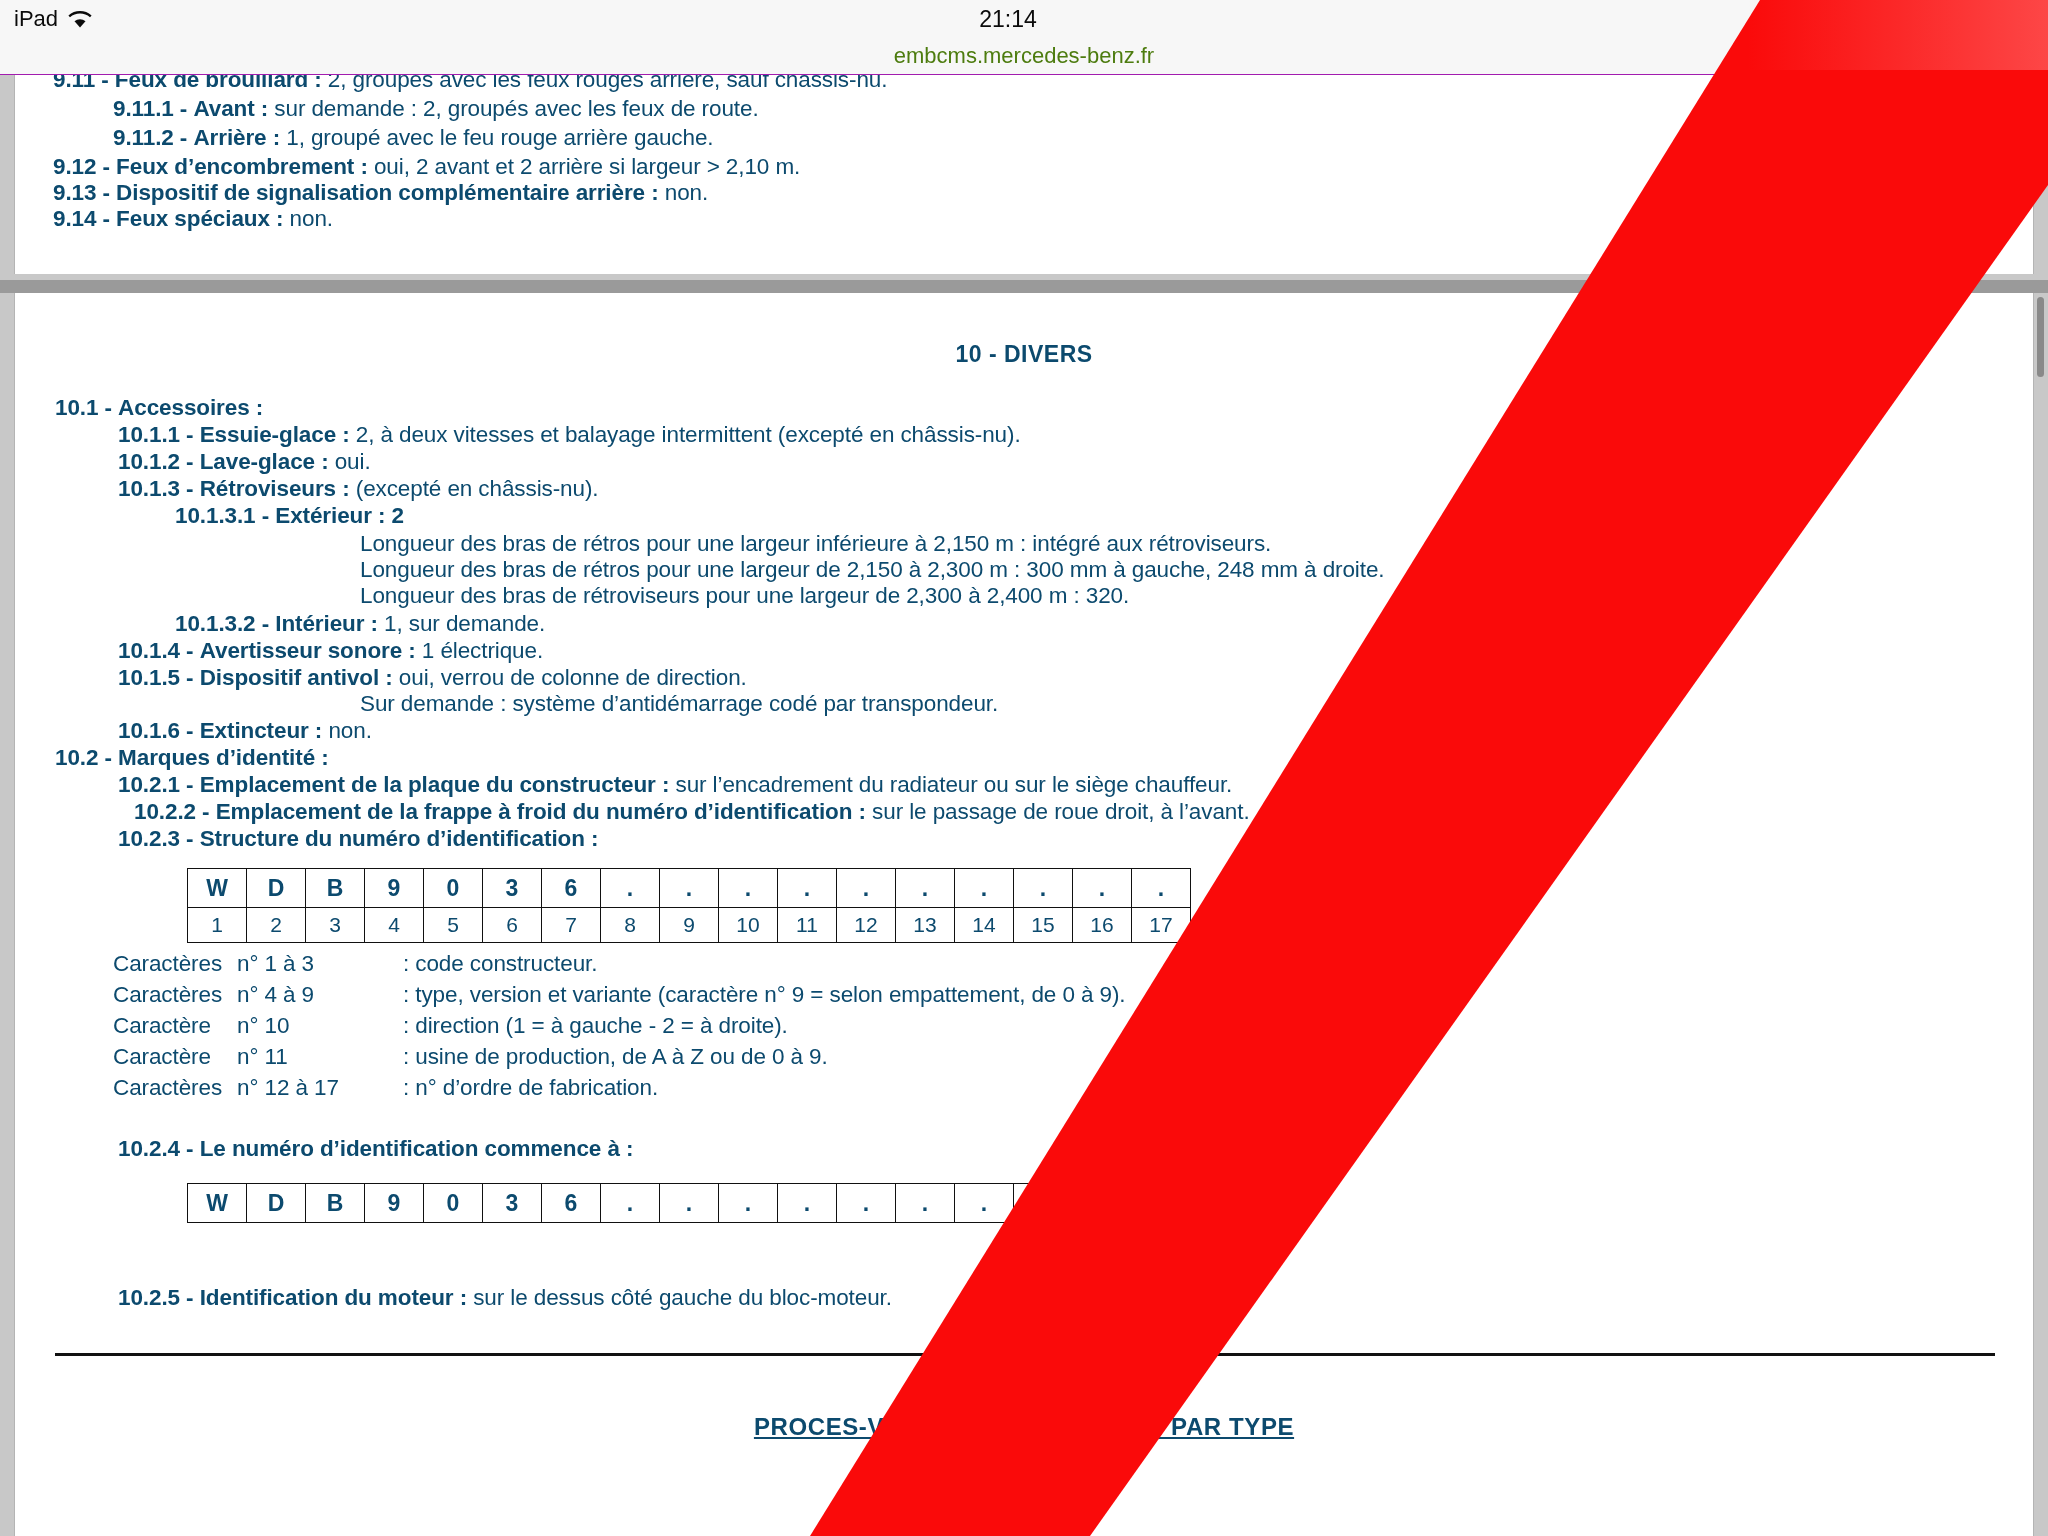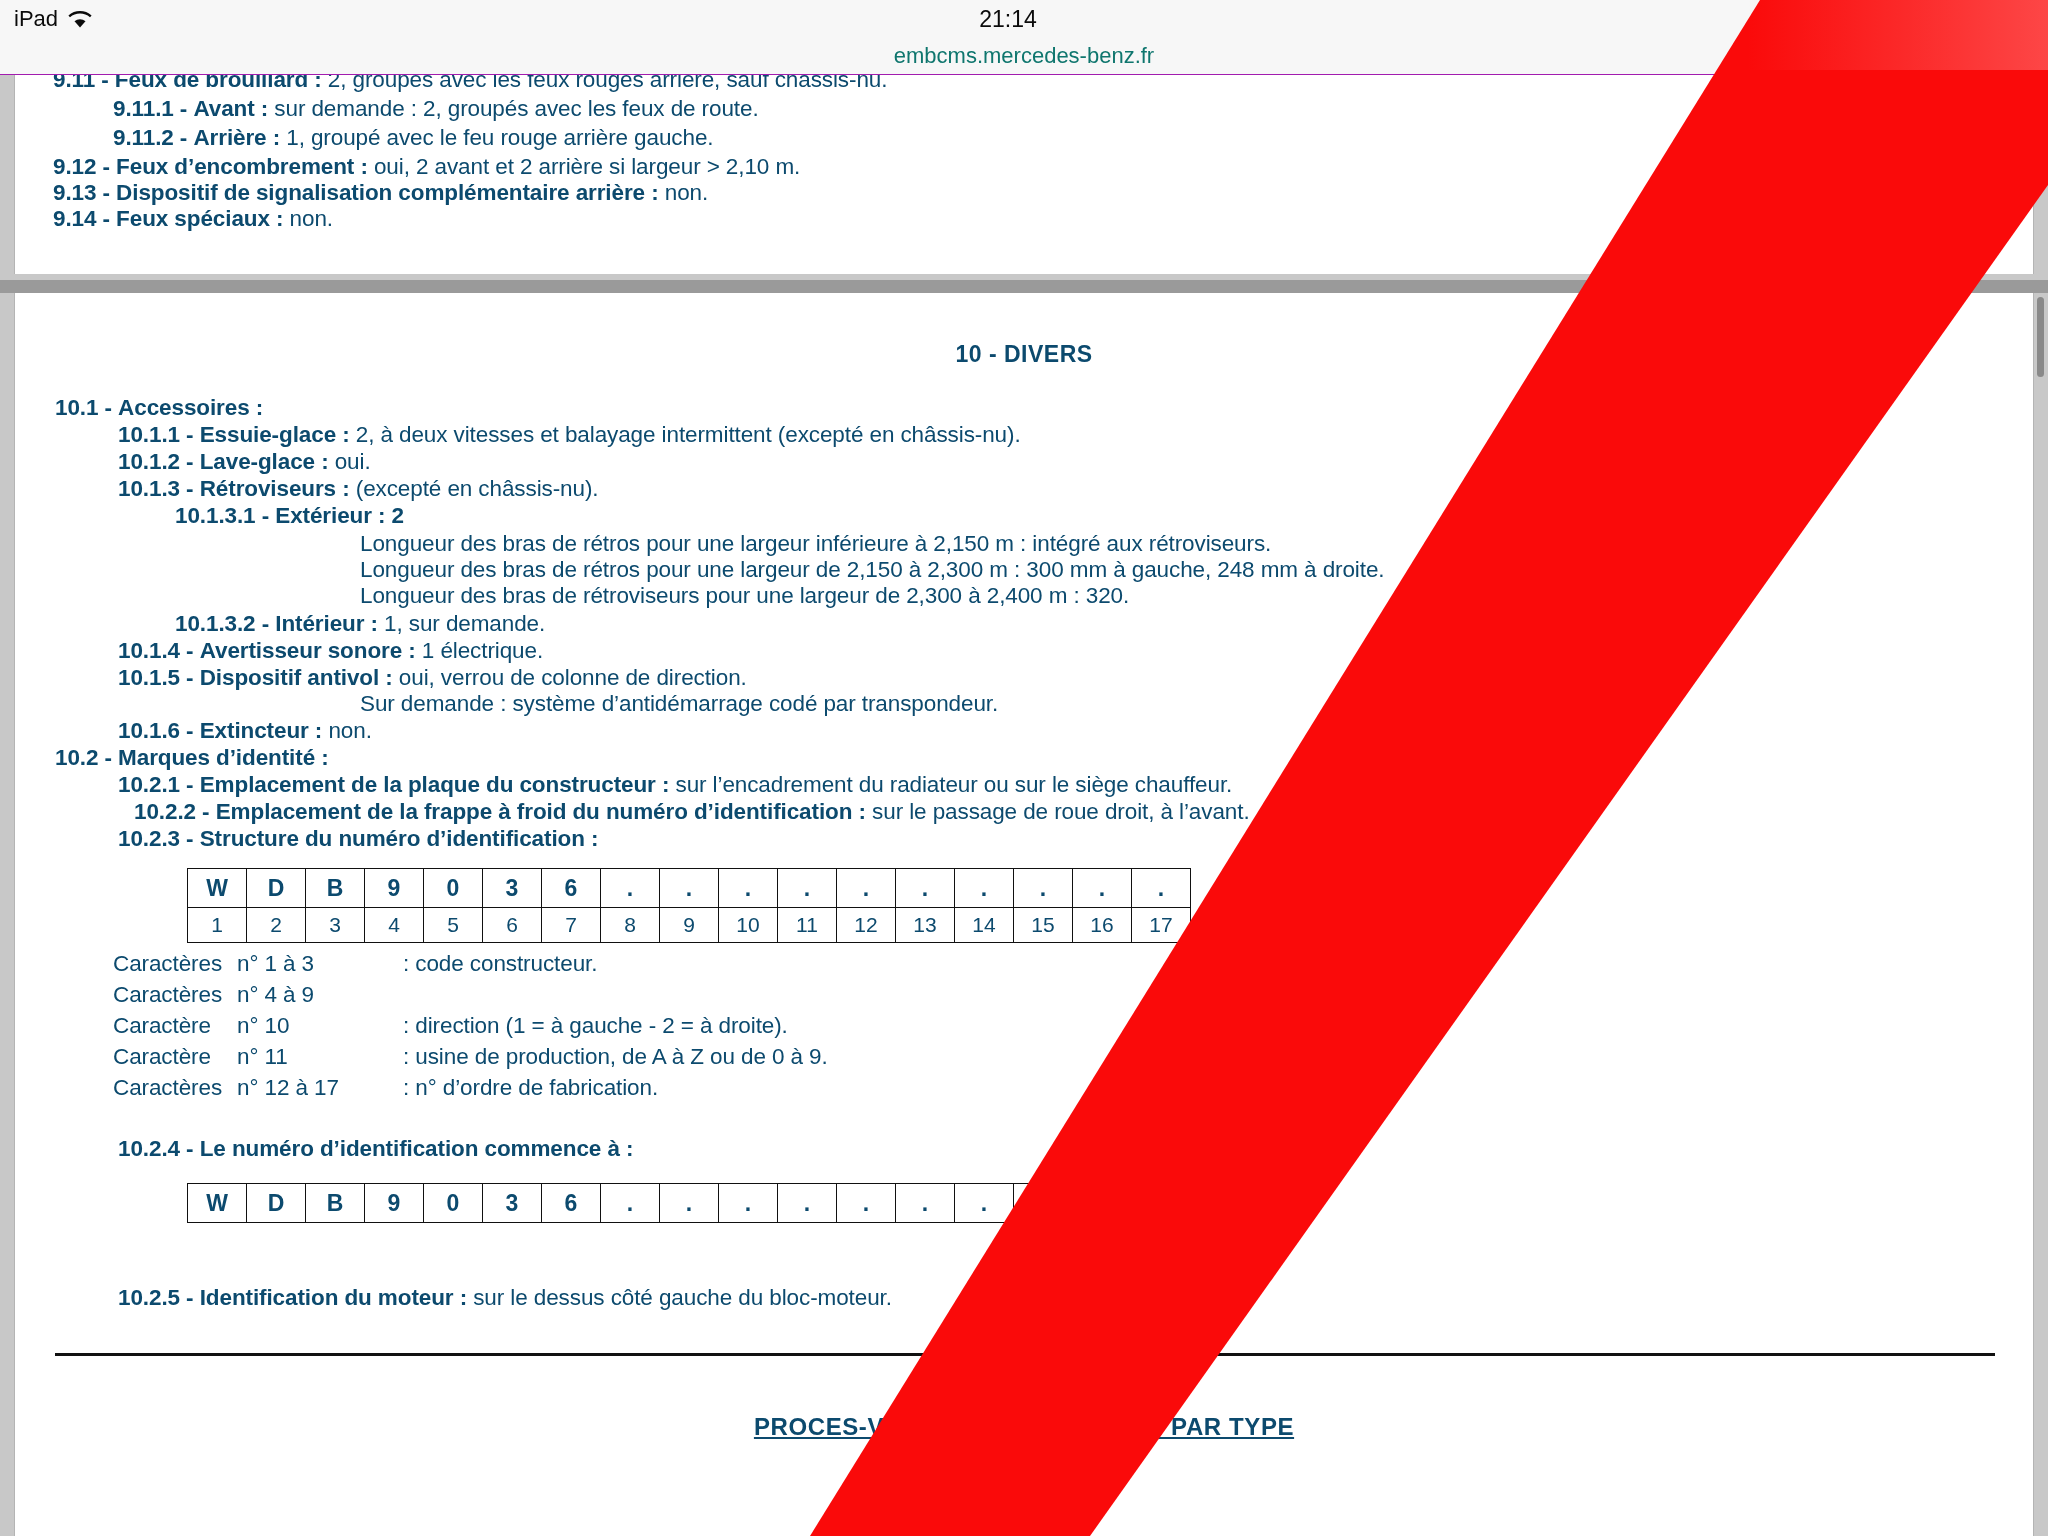--- a/index.html
+++ b/index.html
@@ -87,21 +87,21 @@
     position: absolute;
     top: 38px; left: 0;
     width: 2048px;
     height: 36px;
     background: #f7f7f7;
     border-bottom: 2px solid #a21caf;
     display: flex;
     align-items: center;
     justify-content: center;
     font-size: 22px;
-    color: #0f766e;
+    color: #4d7c0f;
   }
 
   
   .doc-scroll {
     position: absolute;
     top: 75px; left: 0;
     width: 2048px;
     height: 1461px;
     background: #c8c8c8;
     overflow: hidden;
@@ -435,20 +435,23 @@
       <div class="ln" style="left:388px; top:660px;">
         <span>: code constructeur.</span>
       </div>
 
       <div class="ln" style="left:98px; top:691px;">
         <span>Caractères</span>
       </div>
       <div class="ln" style="left:222px; top:691px;">
         <span>n°  4 à 9</span>
       </div>
+      <div class="ln" style="left:388px; top:691px;">
+        <span>: type, version et variante (caractère n° 9 = selon empattement, de 0 à 9).</span>
+      </div>
 
       <div class="ln" style="left:98px; top:722px;">
         <span>Caractère</span>
       </div>
       <div class="ln" style="left:222px; top:722px;">
         <span>n° 10</span>
       </div>
       <div class="ln" style="left:388px; top:722px;">
         <span>: direction (1 = à gauche - 2 = à droite).</span>
       </div>

